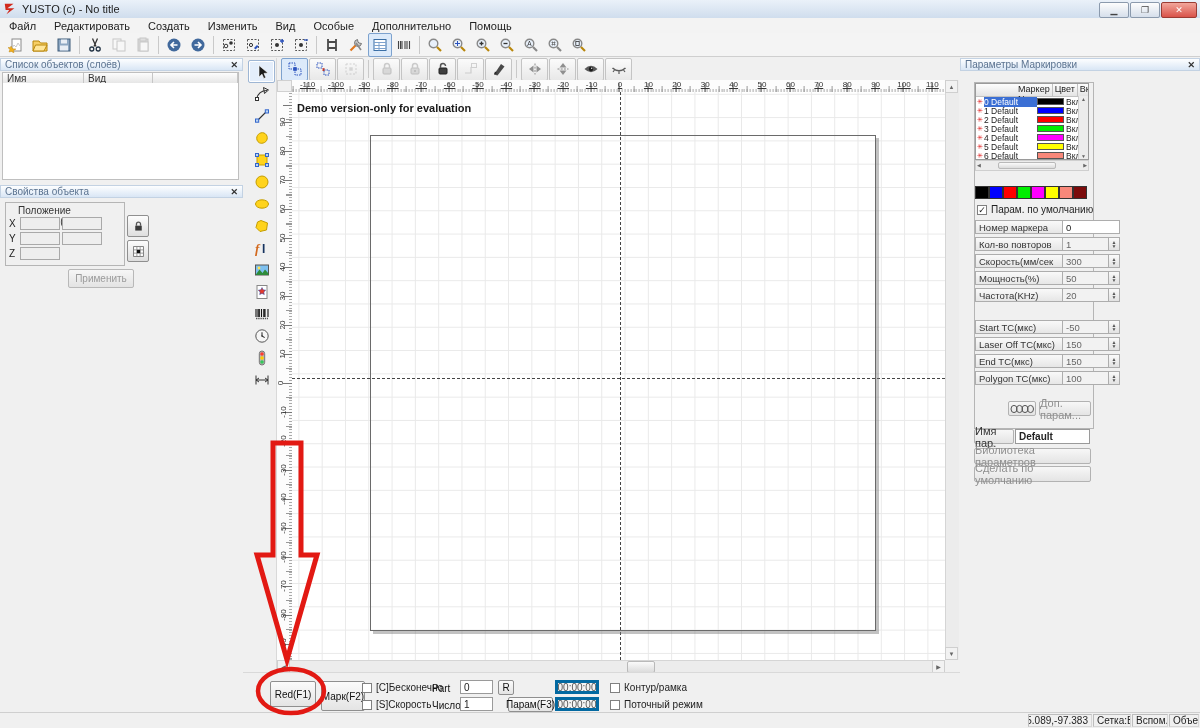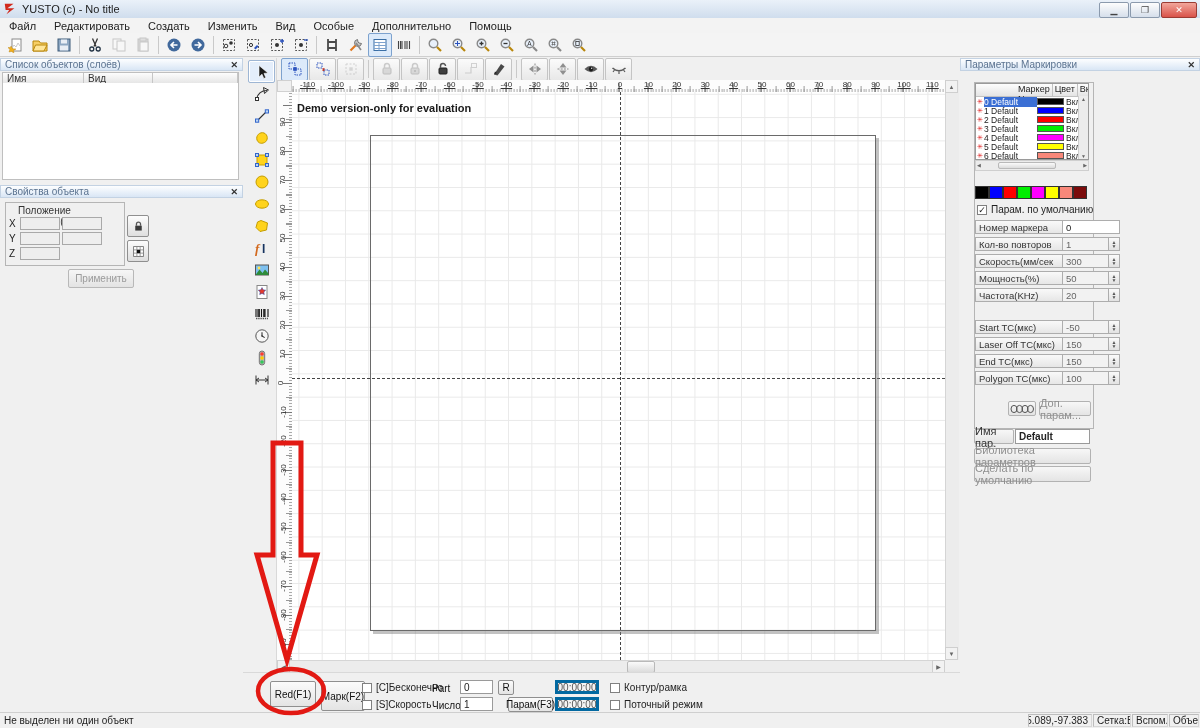--- a/index.html
+++ b/index.html
@@ -790,21 +790,20 @@
     <span class="cb"></span>
     <span>Контур/рамка</span>
   </div>
   <div class="cbrow" style="left:367px;top:26px">
     <span class="cb"></span>
     <span>Поточный режим</span>
   </div>
 </div>
 
 <div id="statusbar" class="abs">
-  <div class="stseg" style="left:1px;width:640px;border:none">Не выделен ни один объект</div>
   <div class="stseg" style="left:1028px;width:64px;justify-content:flex-end">-115.089,-97.383</div>
   <div class="stseg" style="left:1093px;width:38px">Сетка:Вы</div>
   <div class="stseg" style="left:1132px;width:36px">Вспом.ли</div>
   <div class="stseg" style="left:1169px;width:30px">Объект:В</div>
 </div>
 
 <svg id="annotation" class="abs" viewBox="0 0 1200 728">
   <polygon points="273,443 301,443 301,555 317,555 287,660 257,555 273,555" fill="none" stroke="#e21913" stroke-width="5"></polygon>
   <ellipse cx="291" cy="691" rx="33" ry="22" fill="none" stroke="#e21913" stroke-width="4.5"></ellipse>
 </svg>

